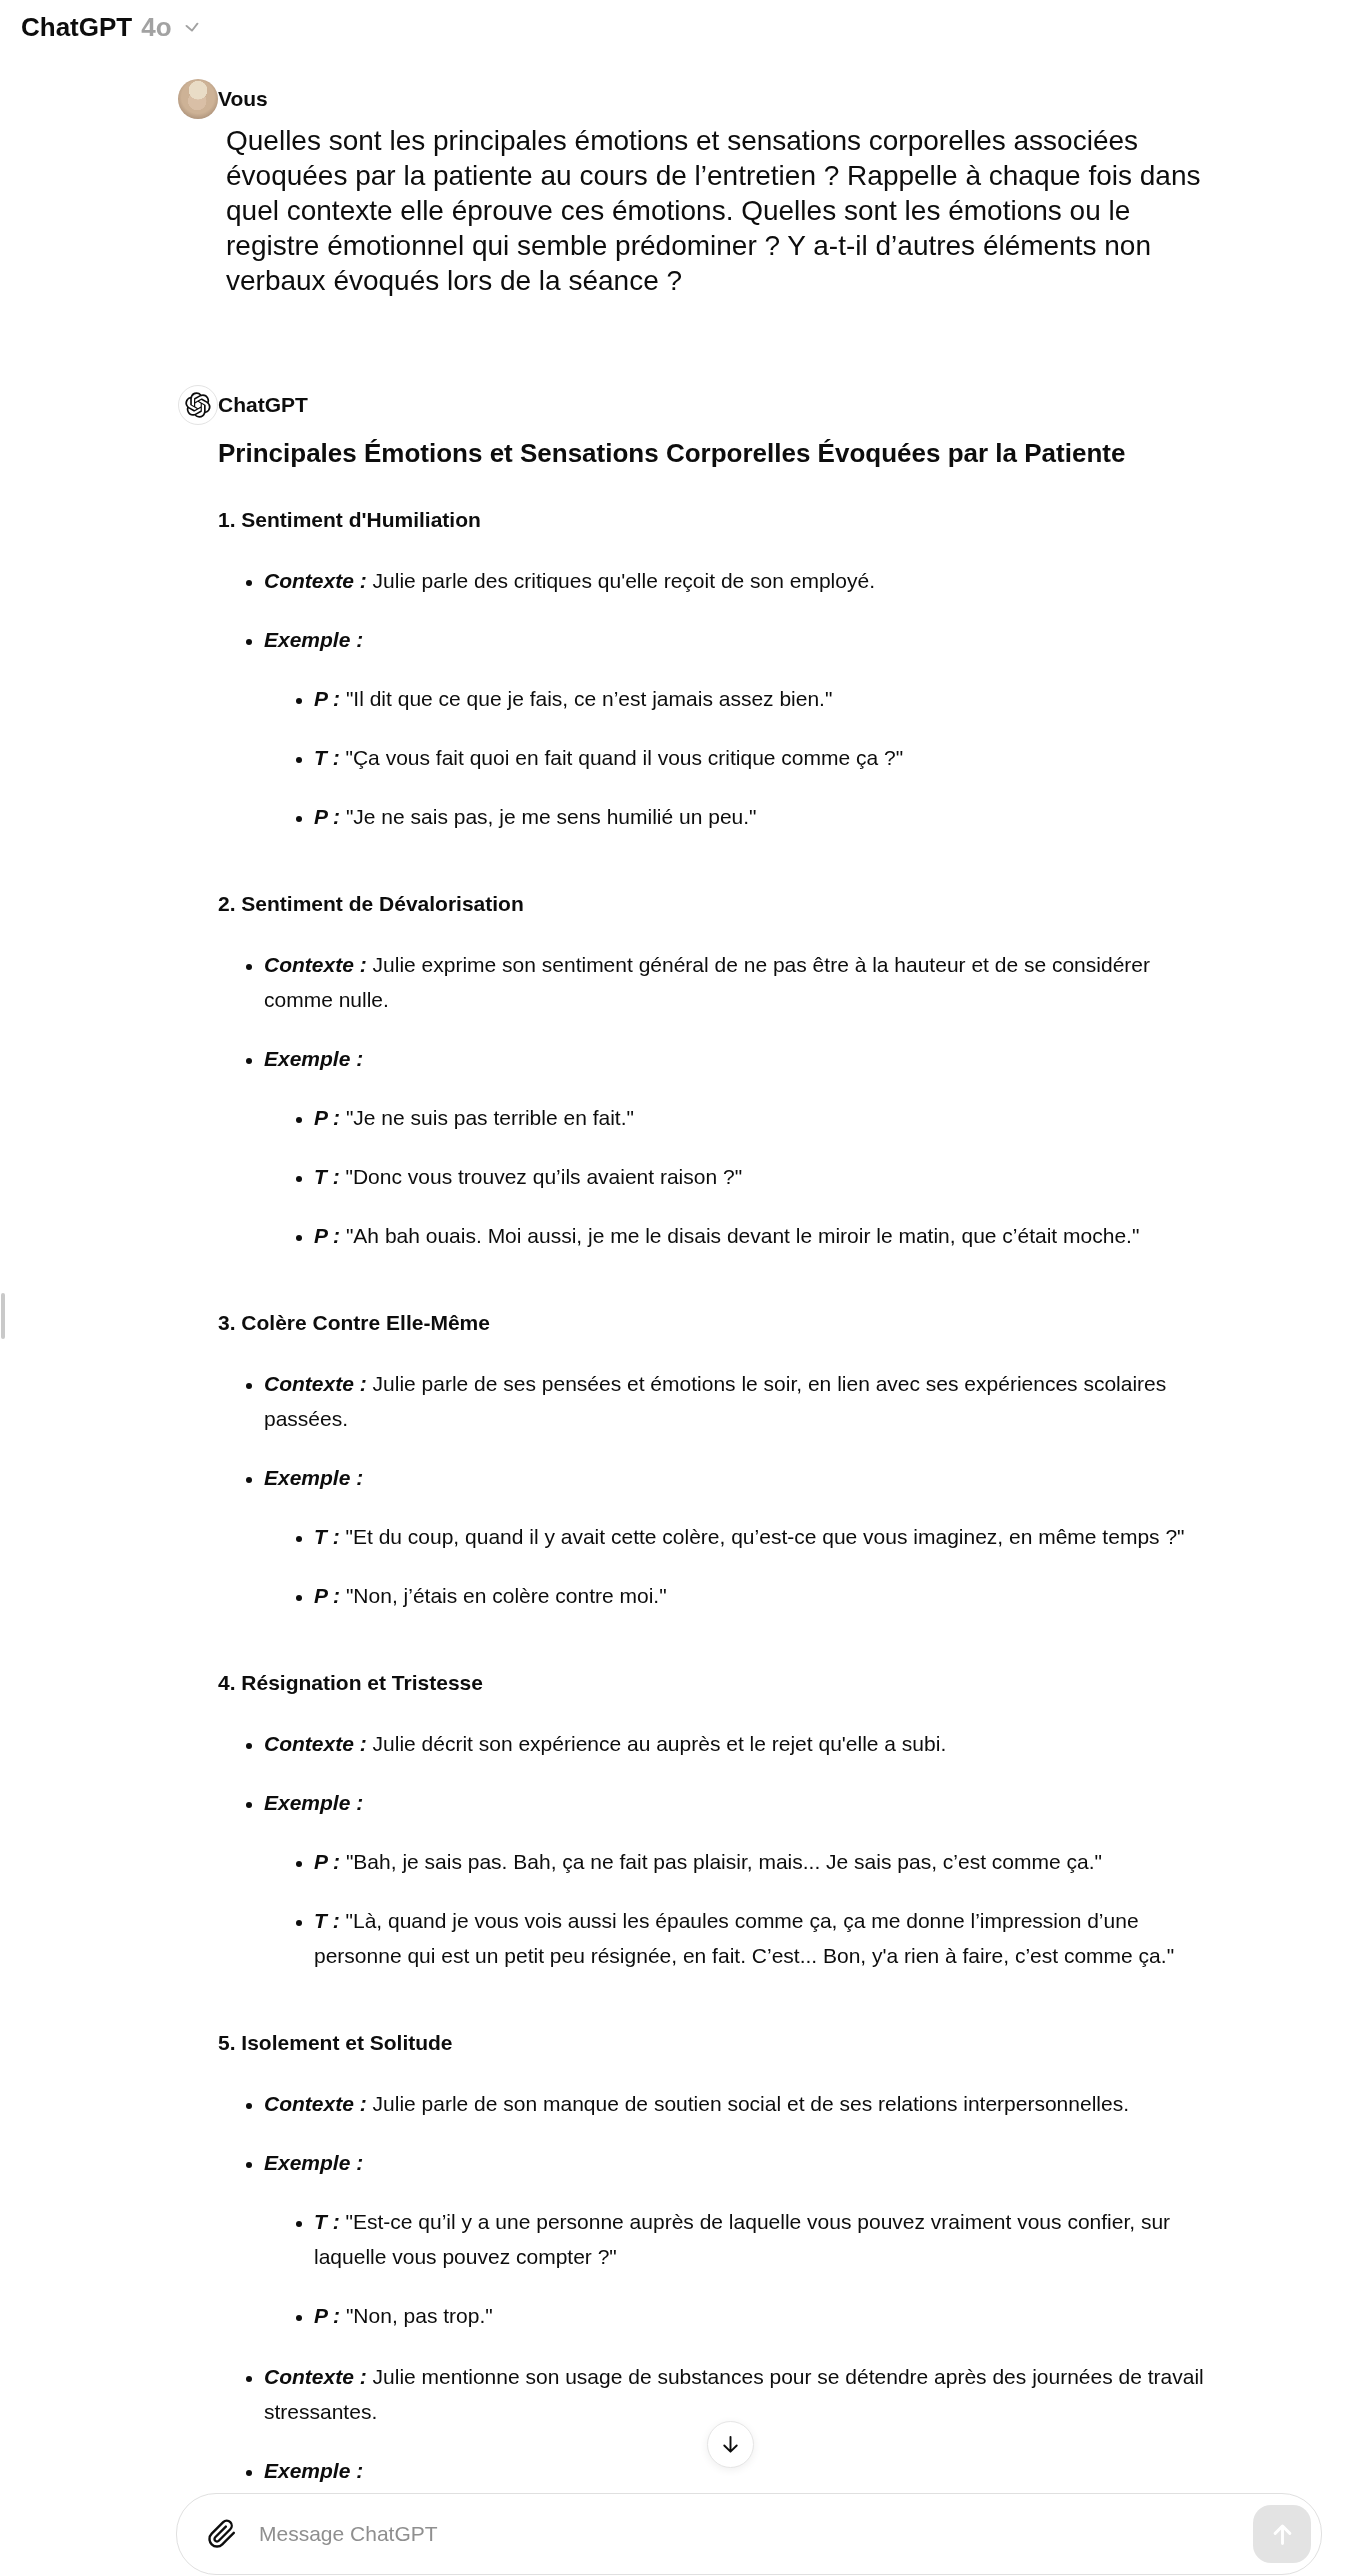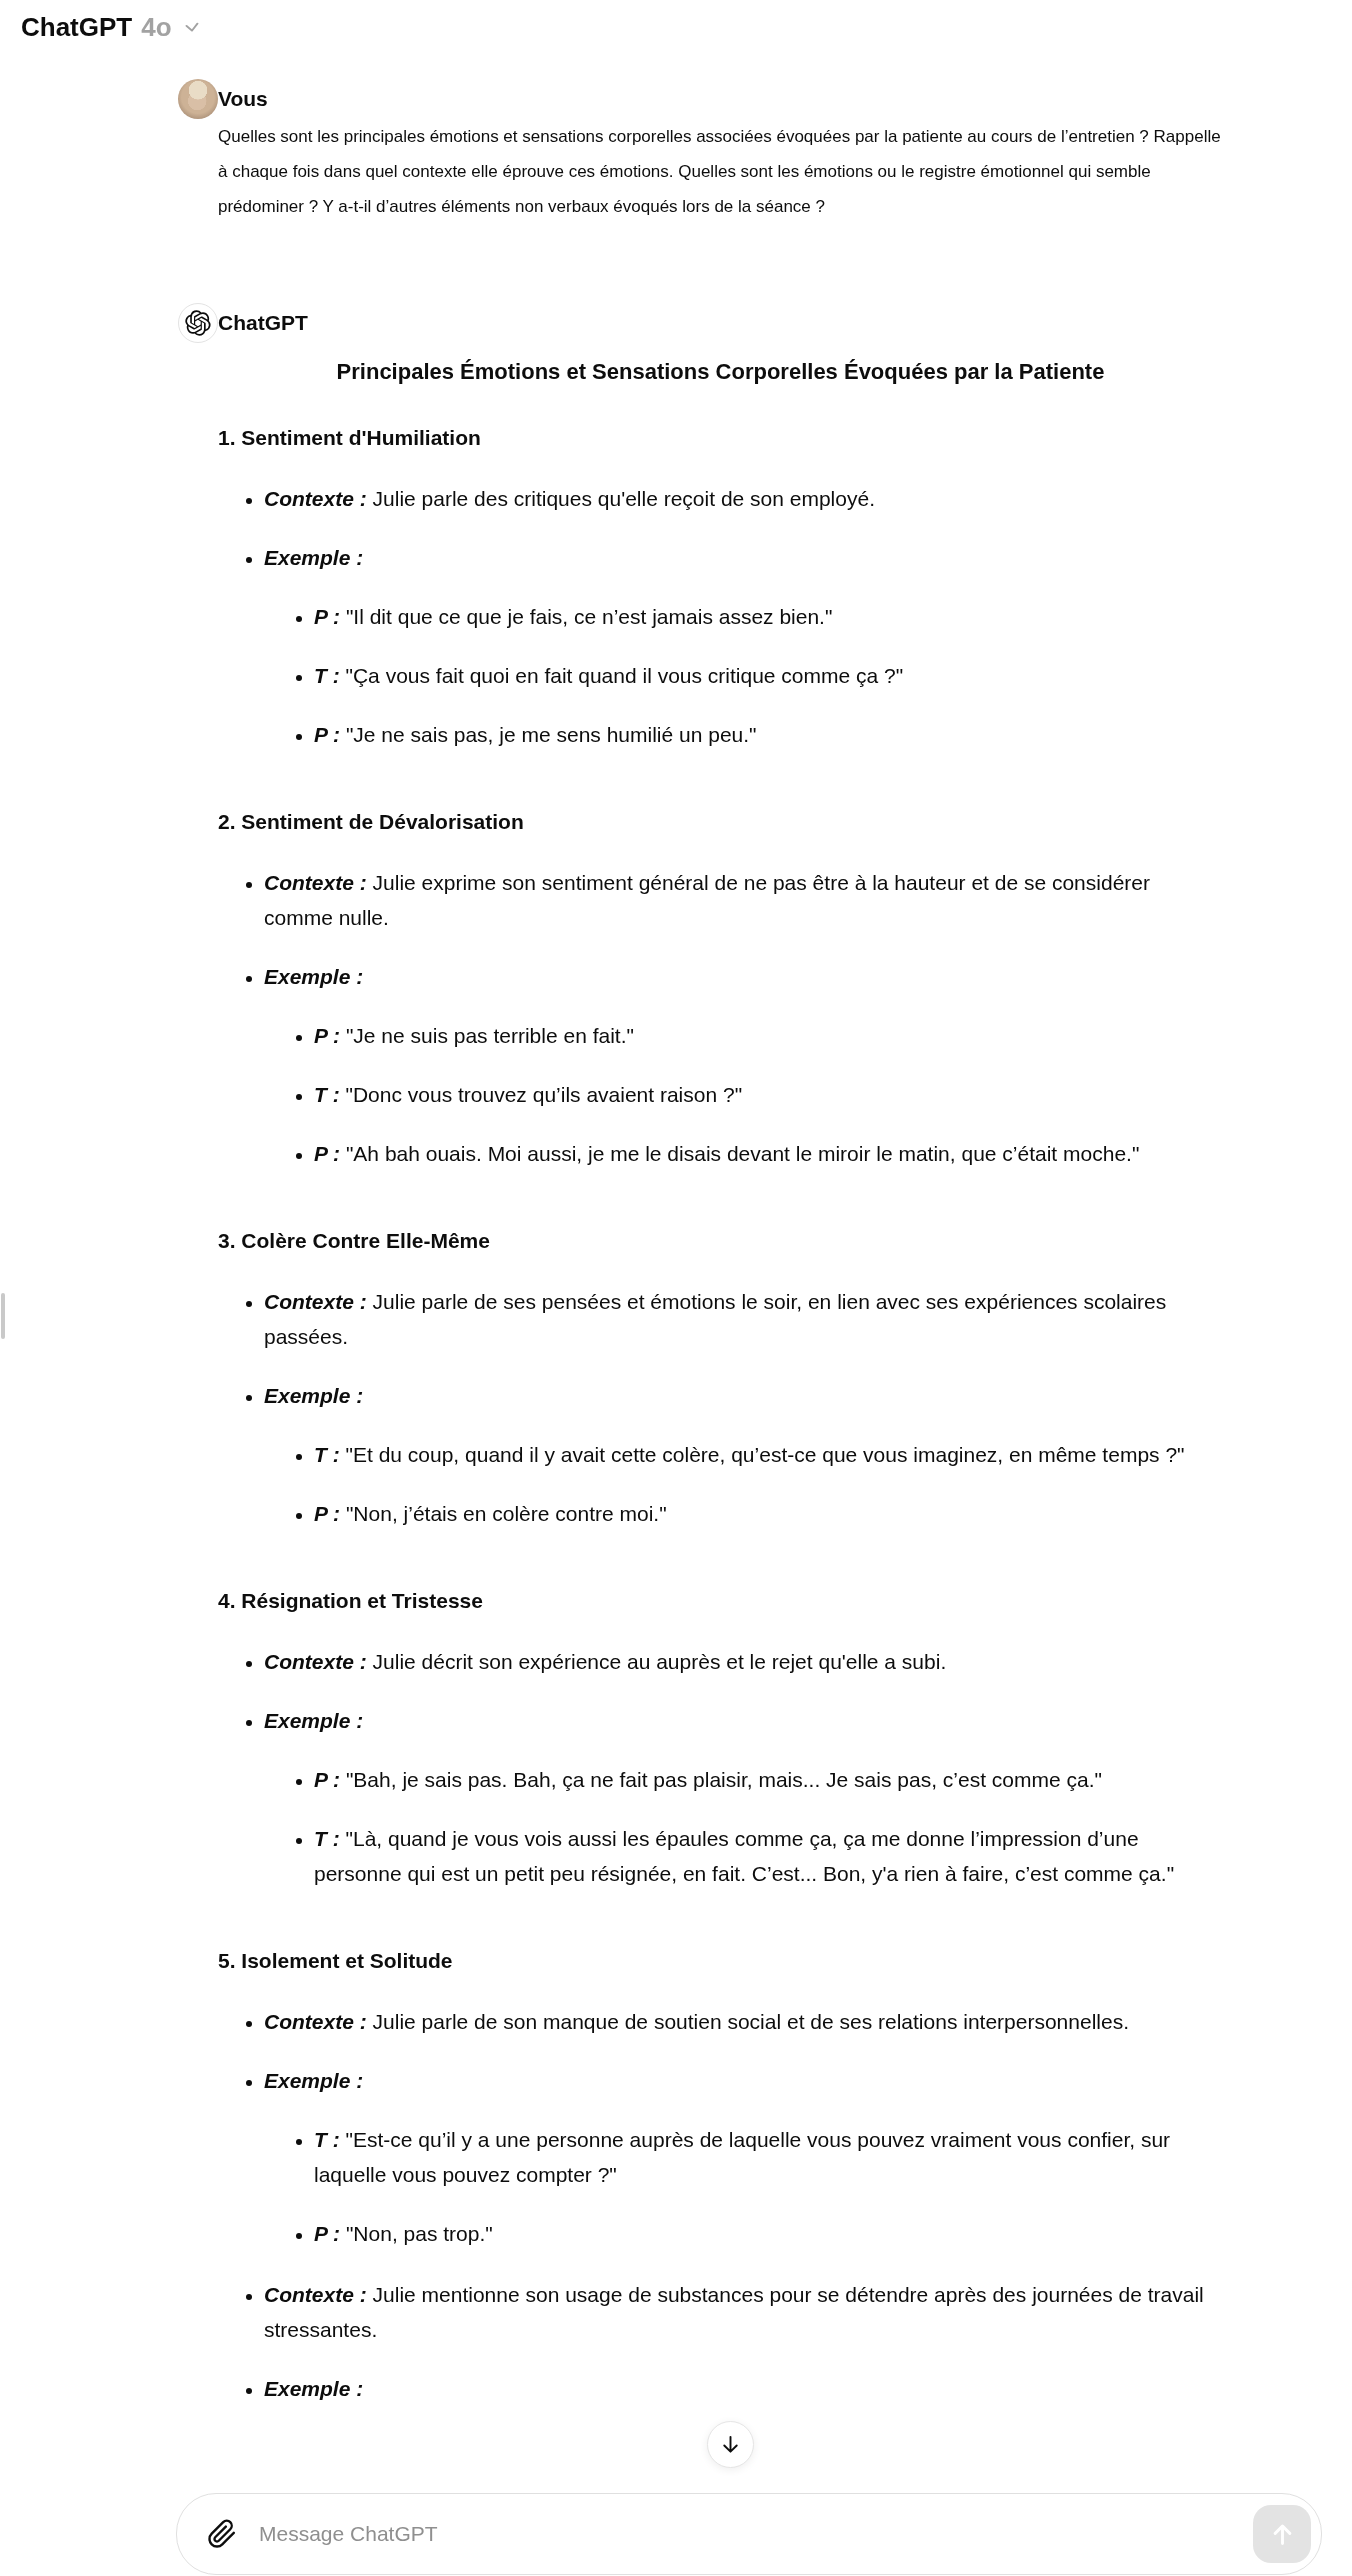--- a/index.html
+++ b/index.html
@@ -24,25 +24,25 @@
     background:
       radial-gradient(circle at 50% 28%, #e9dcc6 0 26%, rgba(0,0,0,0) 27%),
       radial-gradient(circle at 48% 55%, #d9bfa6 0 30%, rgba(0,0,0,0) 31%),
       radial-gradient(circle at 50% 45%, #cdb296 0 55%, #8a705b 100%);
   }
   .gpt-avatar { border:1px solid #e3e3e3; background:#fff; display:flex; align-items:center; justify-content:center; }
   .gpt-avatar svg { width:26px; height:26px; fill:#0d0d0d; }
 
   .content { flex:1; max-width:1005px; padding-top:4px; }
   .author { font-weight:700; font-size:21px; line-height:32px; margin:0 0 4px; }
-  .msg-text { font-size:17px; line-height:35px; margin:0; }
+  .msg-text { font-size:28px; line-height:35px; margin:8px; }
 
   .assistant-block { margin-top:79px; }
 
-  .response-heading { font-size:22px; line-height:37px; font-weight:700; margin:14px 0 0; white-space:nowrap;text-align:center; }
+  .response-heading { font-size:26px; line-height:37px; font-weight:700; margin:14px 0 0; white-space:nowrap; }
   .section-title { font-size:21px; line-height:35px; font-weight:700; margin:52px 0 0; }
   .sec:first-of-type .section-title { margin-top:30px; }
 
   ul.lvl1 { margin:26px 0 0; padding:0 0 0 46px; list-style:disc; }
   ul.lvl1 > li { margin-bottom:24px; font-size:21px; line-height:35px; }
   ul.lvl2 { margin:24px 0 0; padding:0 0 0 50px; list-style:disc; }
   ul.lvl2 > li { margin-bottom:24px; }
   li::marker { font-size:19px; }
   .lbl { font-weight:700;font-style:italic; }
 

